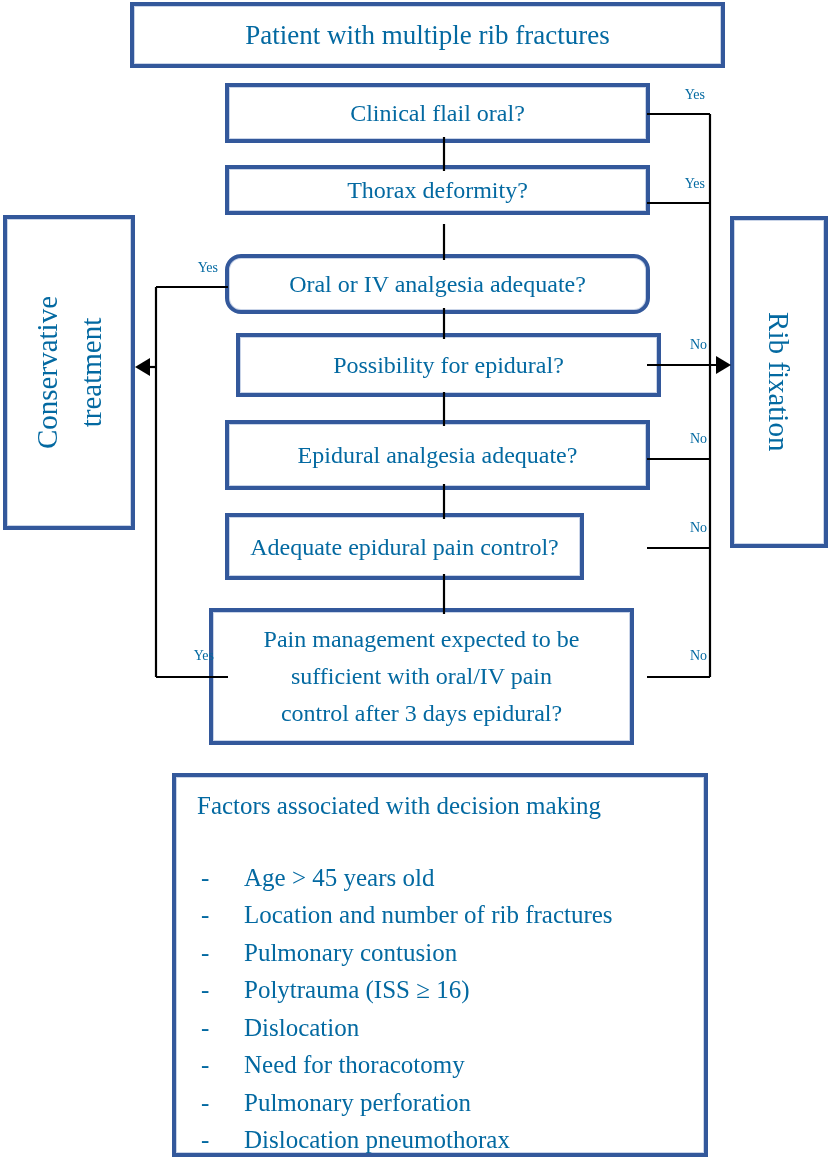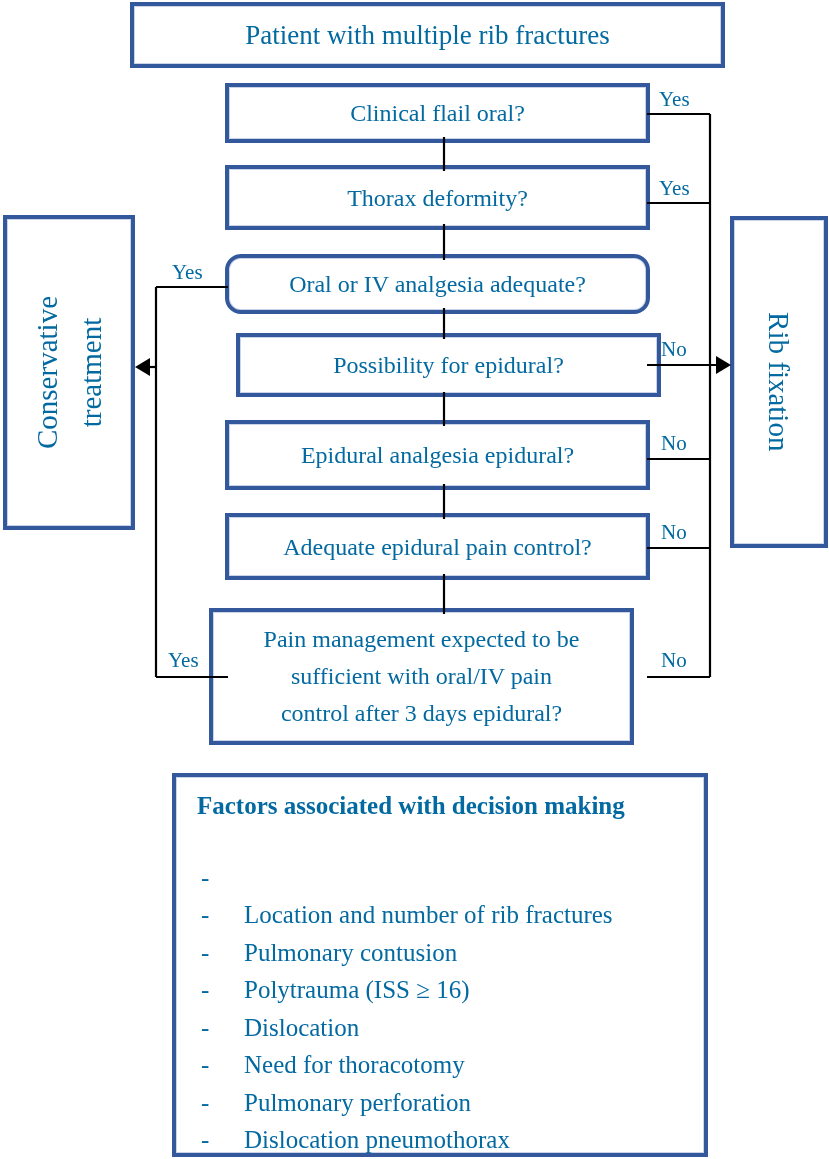--- a/index.html
+++ b/index.html
@@ -20,41 +20,41 @@
     background:#ffffff;
     display:flex;align-items:center;justify-content:center;
     text-align:center;
     font-size:24px;
     line-height:1.5;
     z-index:2;
     box-shadow:inset 0 0 0 1px #c9d4e8;
   }
   .start{left:130px;top:2px;width:595px;height:66px;font-size:27px;}
   .q1{left:225px;top:83px;width:425px;height:60px;}
-  .q2{left:225px;top:165px;width:425px;height:65px;}
+  .q2{left:225px;top:165px;width:425px;height:50px;}
   .q3{left:225px;top:254px;width:425px;height:60px;border-radius:16px;}
   .q4{left:236px;top:333px;width:425px;height:64px;}
   .q5{left:225px;top:420px;width:425px;height:70px;}
-  .q6{left:225px;top:513px;width:425px;height:67px;}
+  .q6{left:225px;top:513px;width:359px;height:67px;}
   .q7{left:209px;top:608px;width:425px;height:137px;padding:0 48px;line-height:37px;}
   .side-left{left:3px;top:215px;width:132px;height:315px;}
   .side-right{left:730px;top:216px;width:98px;height:332px;}
   .rot-ccw{transform:rotate(-90deg);width:230px;text-align:center;font-size:29px;line-height:1.5;}
   .rot-cw{transform:rotate(90deg);white-space:nowrap;font-size:29px;}
   .branch{
-    position:absolute;width:46px;text-align:left;
-    font-size:21px;z-index:4;background:transparent;
+    position:absolute;width:46px;text-align:right;
+    font-size:14px;z-index:4;background:transparent;
   }
   .factors{
     position:absolute;left:172px;top:773px;width:536px;height:384px;
     box-sizing:border-box;border:4px solid #33589B;background:#ffffff;
     box-shadow:inset 0 0 0 1px #c9d4e8;
     font-size:25px;z-index:2;
   }
-  .factors-title{margin:13px 0 4px 21px;line-height:32px;font-weight:bold;}
+  .factors-title{margin:13px 0 4px 21px;line-height:32px;}
   .factors-list{list-style:none;margin:37px 0 0 0;padding:0;}
   .factors-list li{
     height:37.5px;display:flex;align-items:center;
   }
   .factors-list .dash{
     width:43px;padding-left:25px;box-sizing:content-box;flex:0 0 auto;
   }
 </style>
 </head>
 <body>
@@ -84,21 +84,21 @@
     <line x1="148" y1="367" x2="157" y2="367"></line>
     <line x1="156" y1="677" x2="228" y2="677"></line>
     <polygon points="150,358 150,376 135,367" fill="#000000" stroke="none"></polygon>
   </svg>
 
   <div class="node start">Patient with multiple rib fractures</div>
   <div class="node q1">Clinical flail oral?</div>
   <div class="node q2">Thorax deformity?</div>
   <div class="node q3">Oral or IV analgesia adequate?</div>
   <div class="node q4">Possibility for epidural?</div>
-  <div class="node q5">Epidural analgesia epidural?</div>
+  <div class="node q5">Epidural analgesia adequate?</div>
   <div class="node q6">Adequate epidural pain control?</div>
   <div class="node q7">Pain management expected to be sufficient with oral/IV pain control after 3 days epidural?</div>
 
   <div class="node side-left">
     <div class="rot-ccw">Conservative treatment</div>
   </div>
   <div class="node side-right">
     <div class="rot-cw">Rib fixation</div>
   </div>
 
@@ -109,20 +109,21 @@
   <span class="branch" style="left:661px;top:431px;">No</span>
   <span class="branch" style="left:661px;top:520px;">No</span>
   <span class="branch" style="left:168px;top:648px;">Yes</span>
   <span class="branch" style="left:661px;top:648px;">No</span>
 
   <div class="factors">
     <div class="factors-title">Factors associated with decision making</div>
     <ul class="factors-list">
       <li>
           <span class="dash">-</span>
+          <span>Age &gt; 45 years old</span>
         </li>
       <li>
           <span class="dash">-</span>
           <span>Location and number of rib fractures</span>
         </li>
       <li>
           <span class="dash">-</span>
           <span>Pulmonary contusion</span>
         </li>
       <li>

